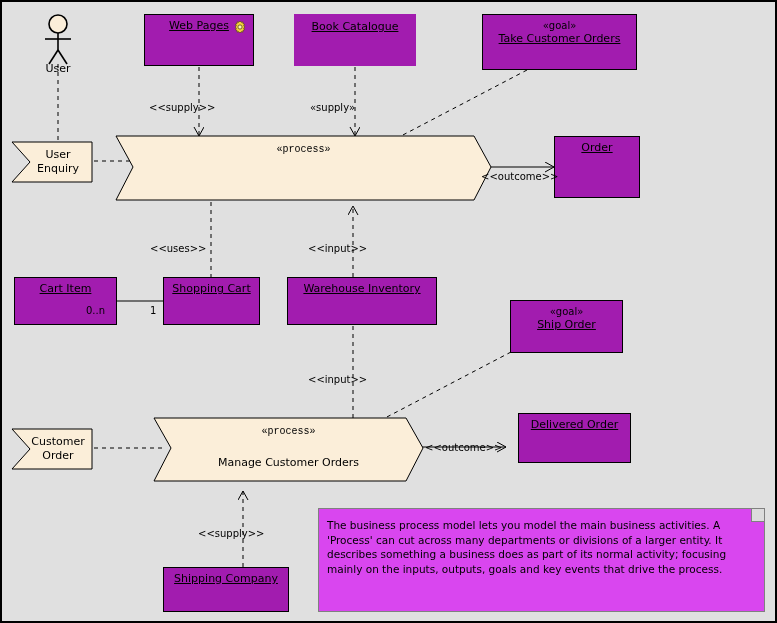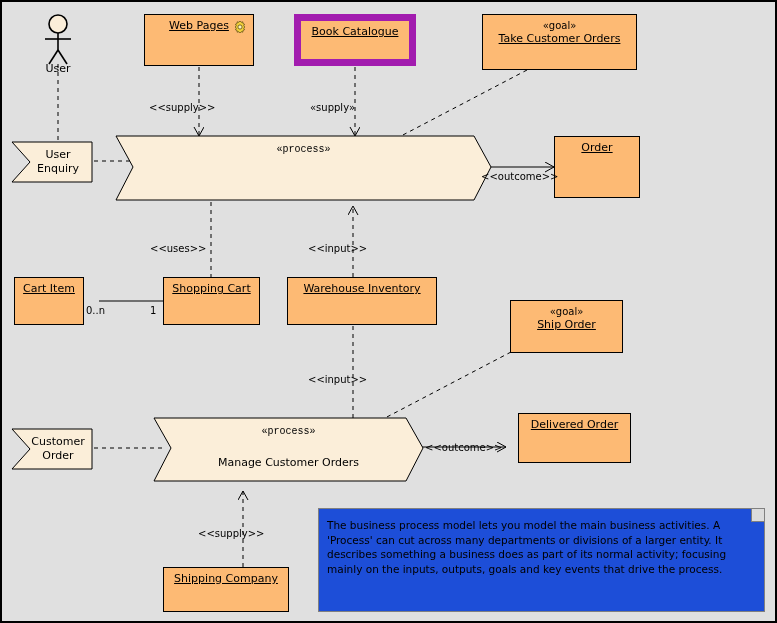--- a/index.html
+++ b/index.html
@@ -22,21 +22,21 @@
     position: absolute;
     left: 0;
     top: 0;
     width: 777px;
     height: 623px;
     pointer-events: none;
   }
   .node {
     position: absolute;
     box-sizing: border-box;
-    background: #fdba74;
+    background: #a21caf;
     border: 1px solid #000000;
   }
   .node.classifier {
     padding-top: 4px;
     text-align: center;
   }
   .node .stereo {
     display: block;
     font-size: 10px;
     color: #000;
@@ -45,21 +45,21 @@
   }
   .node .nm {
     display: block;
     font-size: 11px;
     color: #000;
     line-height: 14px;
     text-align: center;
     text-decoration: underline;
   }
   .node.catalogue {
-    border: 7px solid #a21caf;
+    border: 2px solid #a21caf;
   }
   .gear-icon {
     position: absolute;
     right: 6px;
     top: 5px;
     width: 14px;
     height: 14px;
   }
   
   .process {
@@ -132,21 +132,21 @@
   .mult-label {
     position: absolute;
     font-size: 10px;
     line-height: 12px;
     color: #000;
     white-space: nowrap;
   }
   
   .note {
     position: absolute;
-    background: #1d4ed8;
+    background: #d946ef;
     border: 1px solid #808080;
     box-sizing: border-box;
   }
   .note .ntext {
     position: absolute;
     left: 8px;
     top: 9px;
     right: 10px;
     font-size: 10.5px;
     line-height: 14.5px;
@@ -241,21 +241,21 @@
 
   <div class="node classifier" style="left:480px; top:12px; width:155px; height:56px;">
     <span class="stereo">«goal»</span>
     <span class="nm">Take Customer Orders</span>
   </div>
 
   <div class="node classifier" style="left:552px; top:134px; width:86px; height:62px;">
     <span class="nm">Order</span>
   </div>
 
-  <div class="node classifier" style="left:12px; top:275px; width:70px; height:48px;">
+  <div class="node classifier" style="left:12px; top:275px; width:103px; height:48px;">
     <span class="nm">Cart Item</span>
   </div>
 
   <div class="node classifier" style="left:285px; top:275px; width:150px; height:48px;">
     <span class="nm">Warehouse Inventory</span>
   </div>
 
   <div class="node classifier" style="left:161px; top:275px; width:97px; height:48px;">
     <span class="nm">Shopping Cart</span>
   </div>

